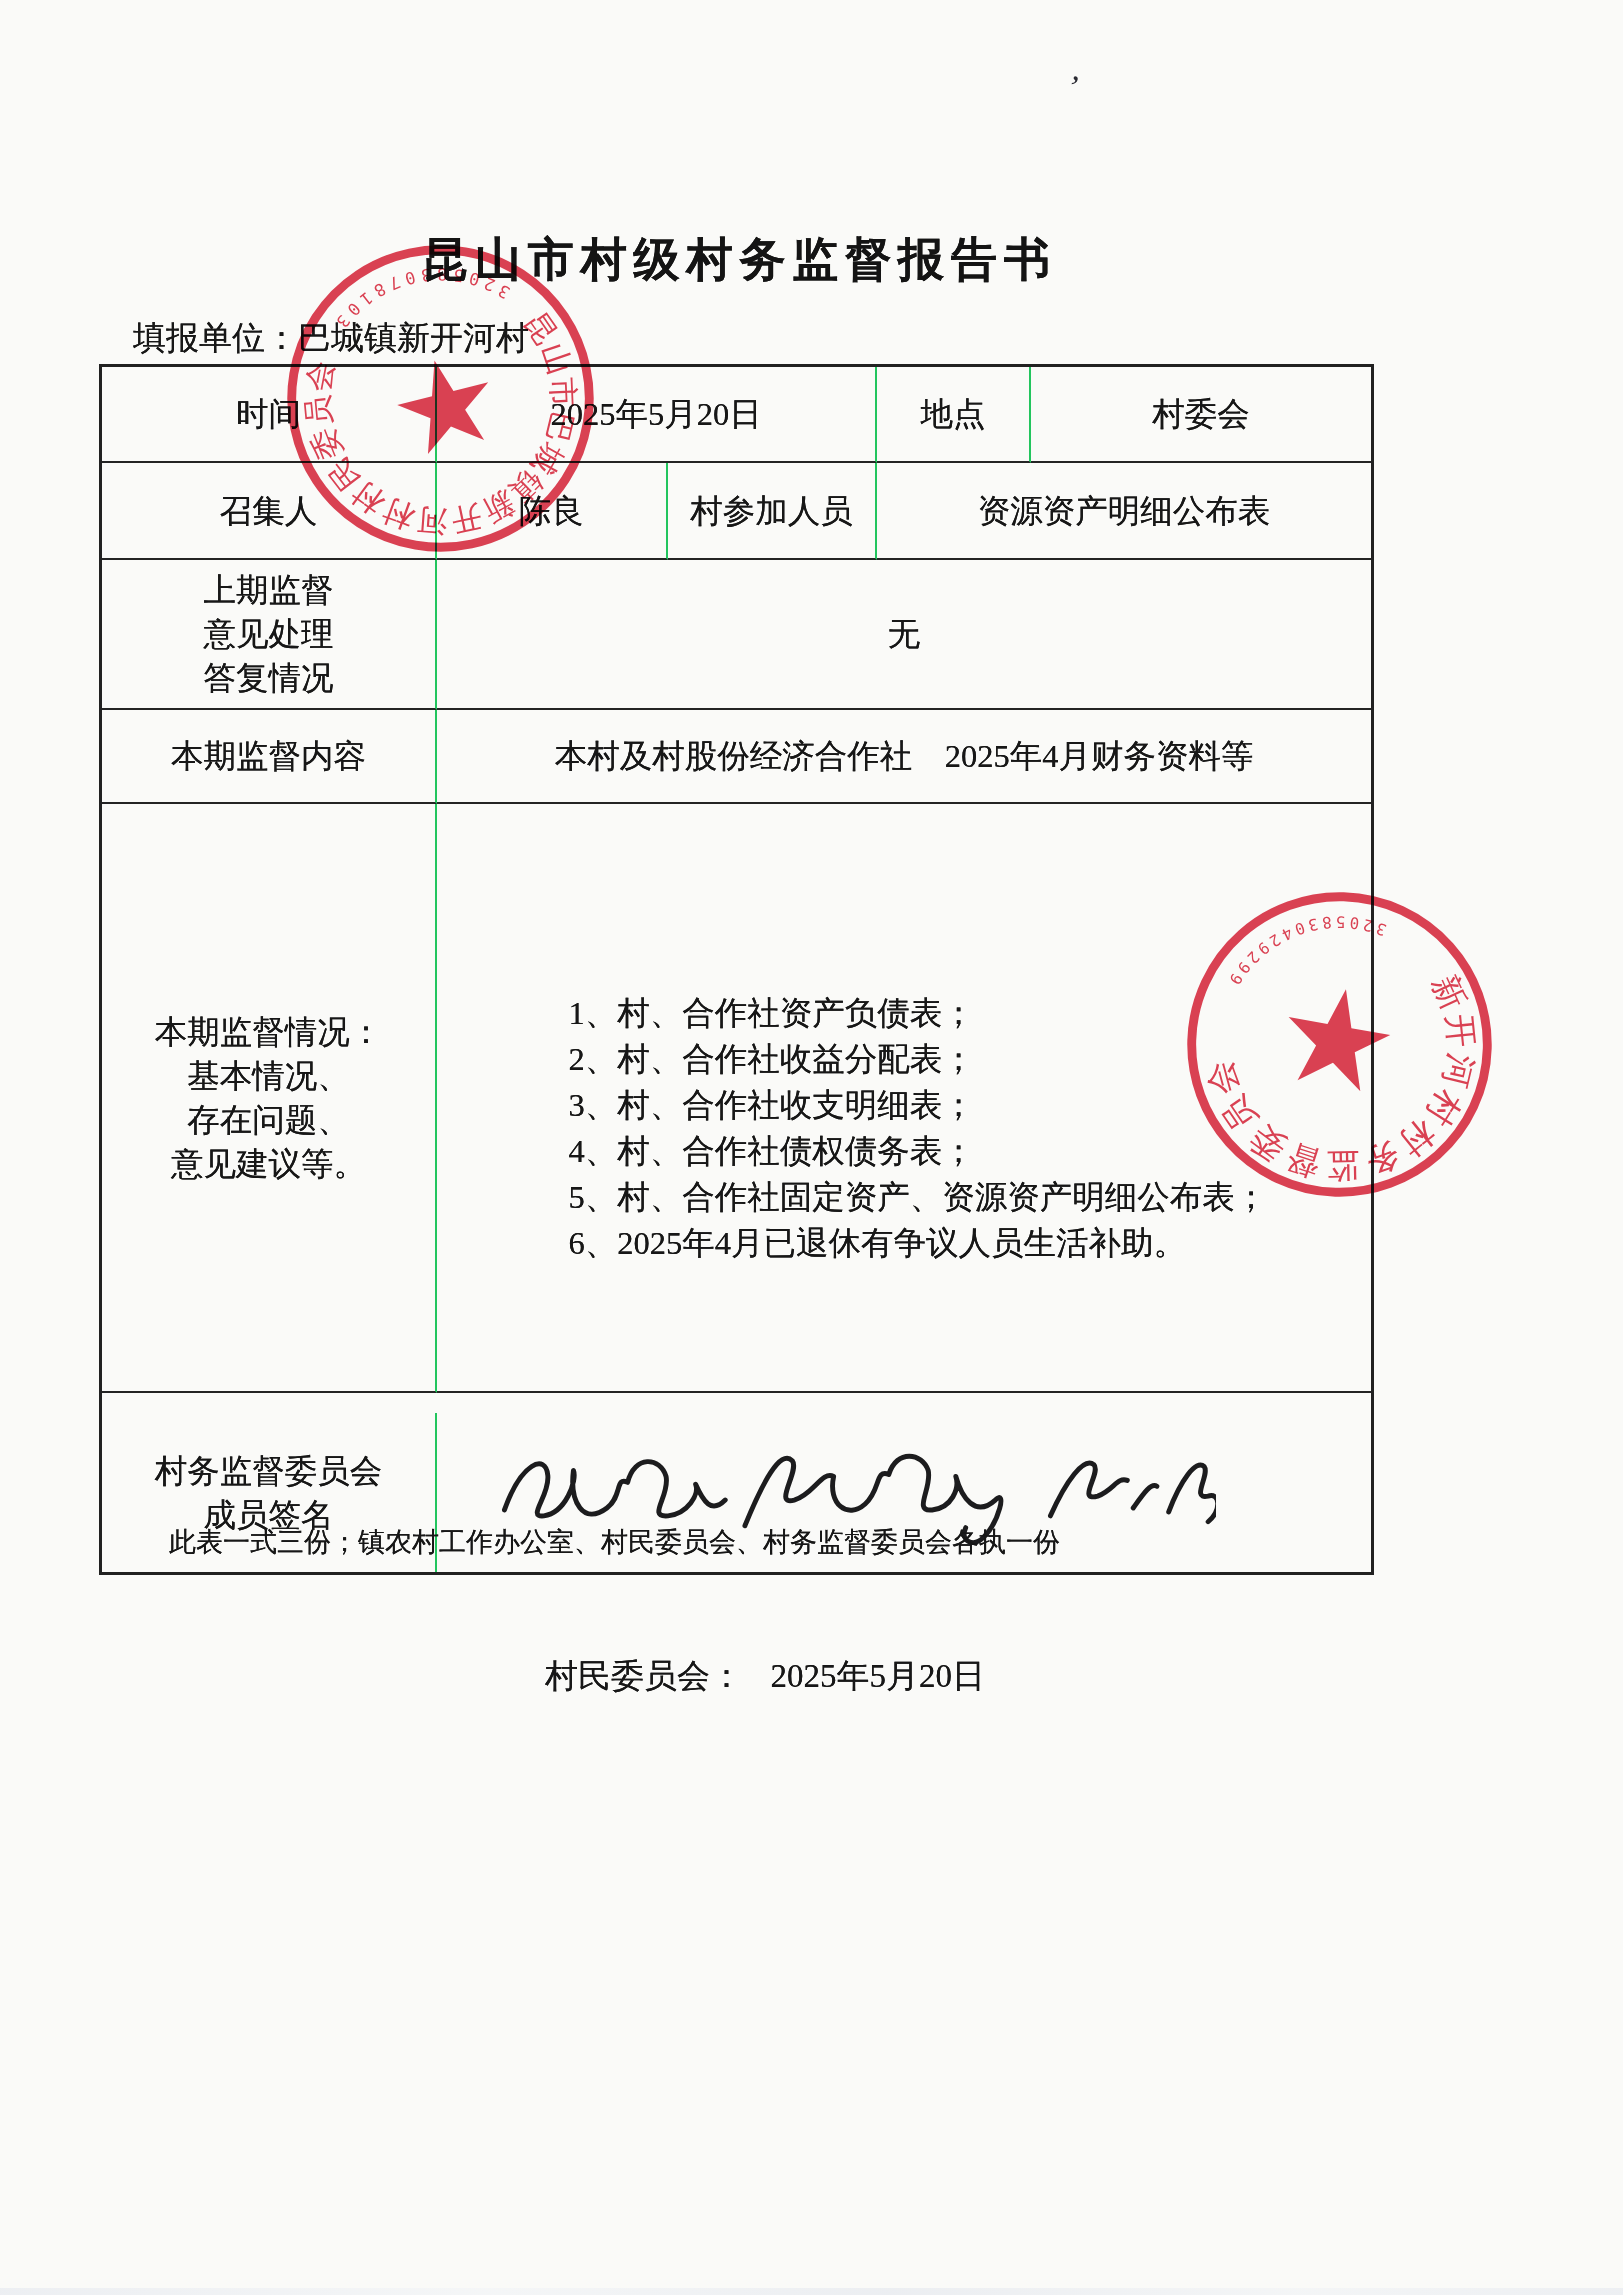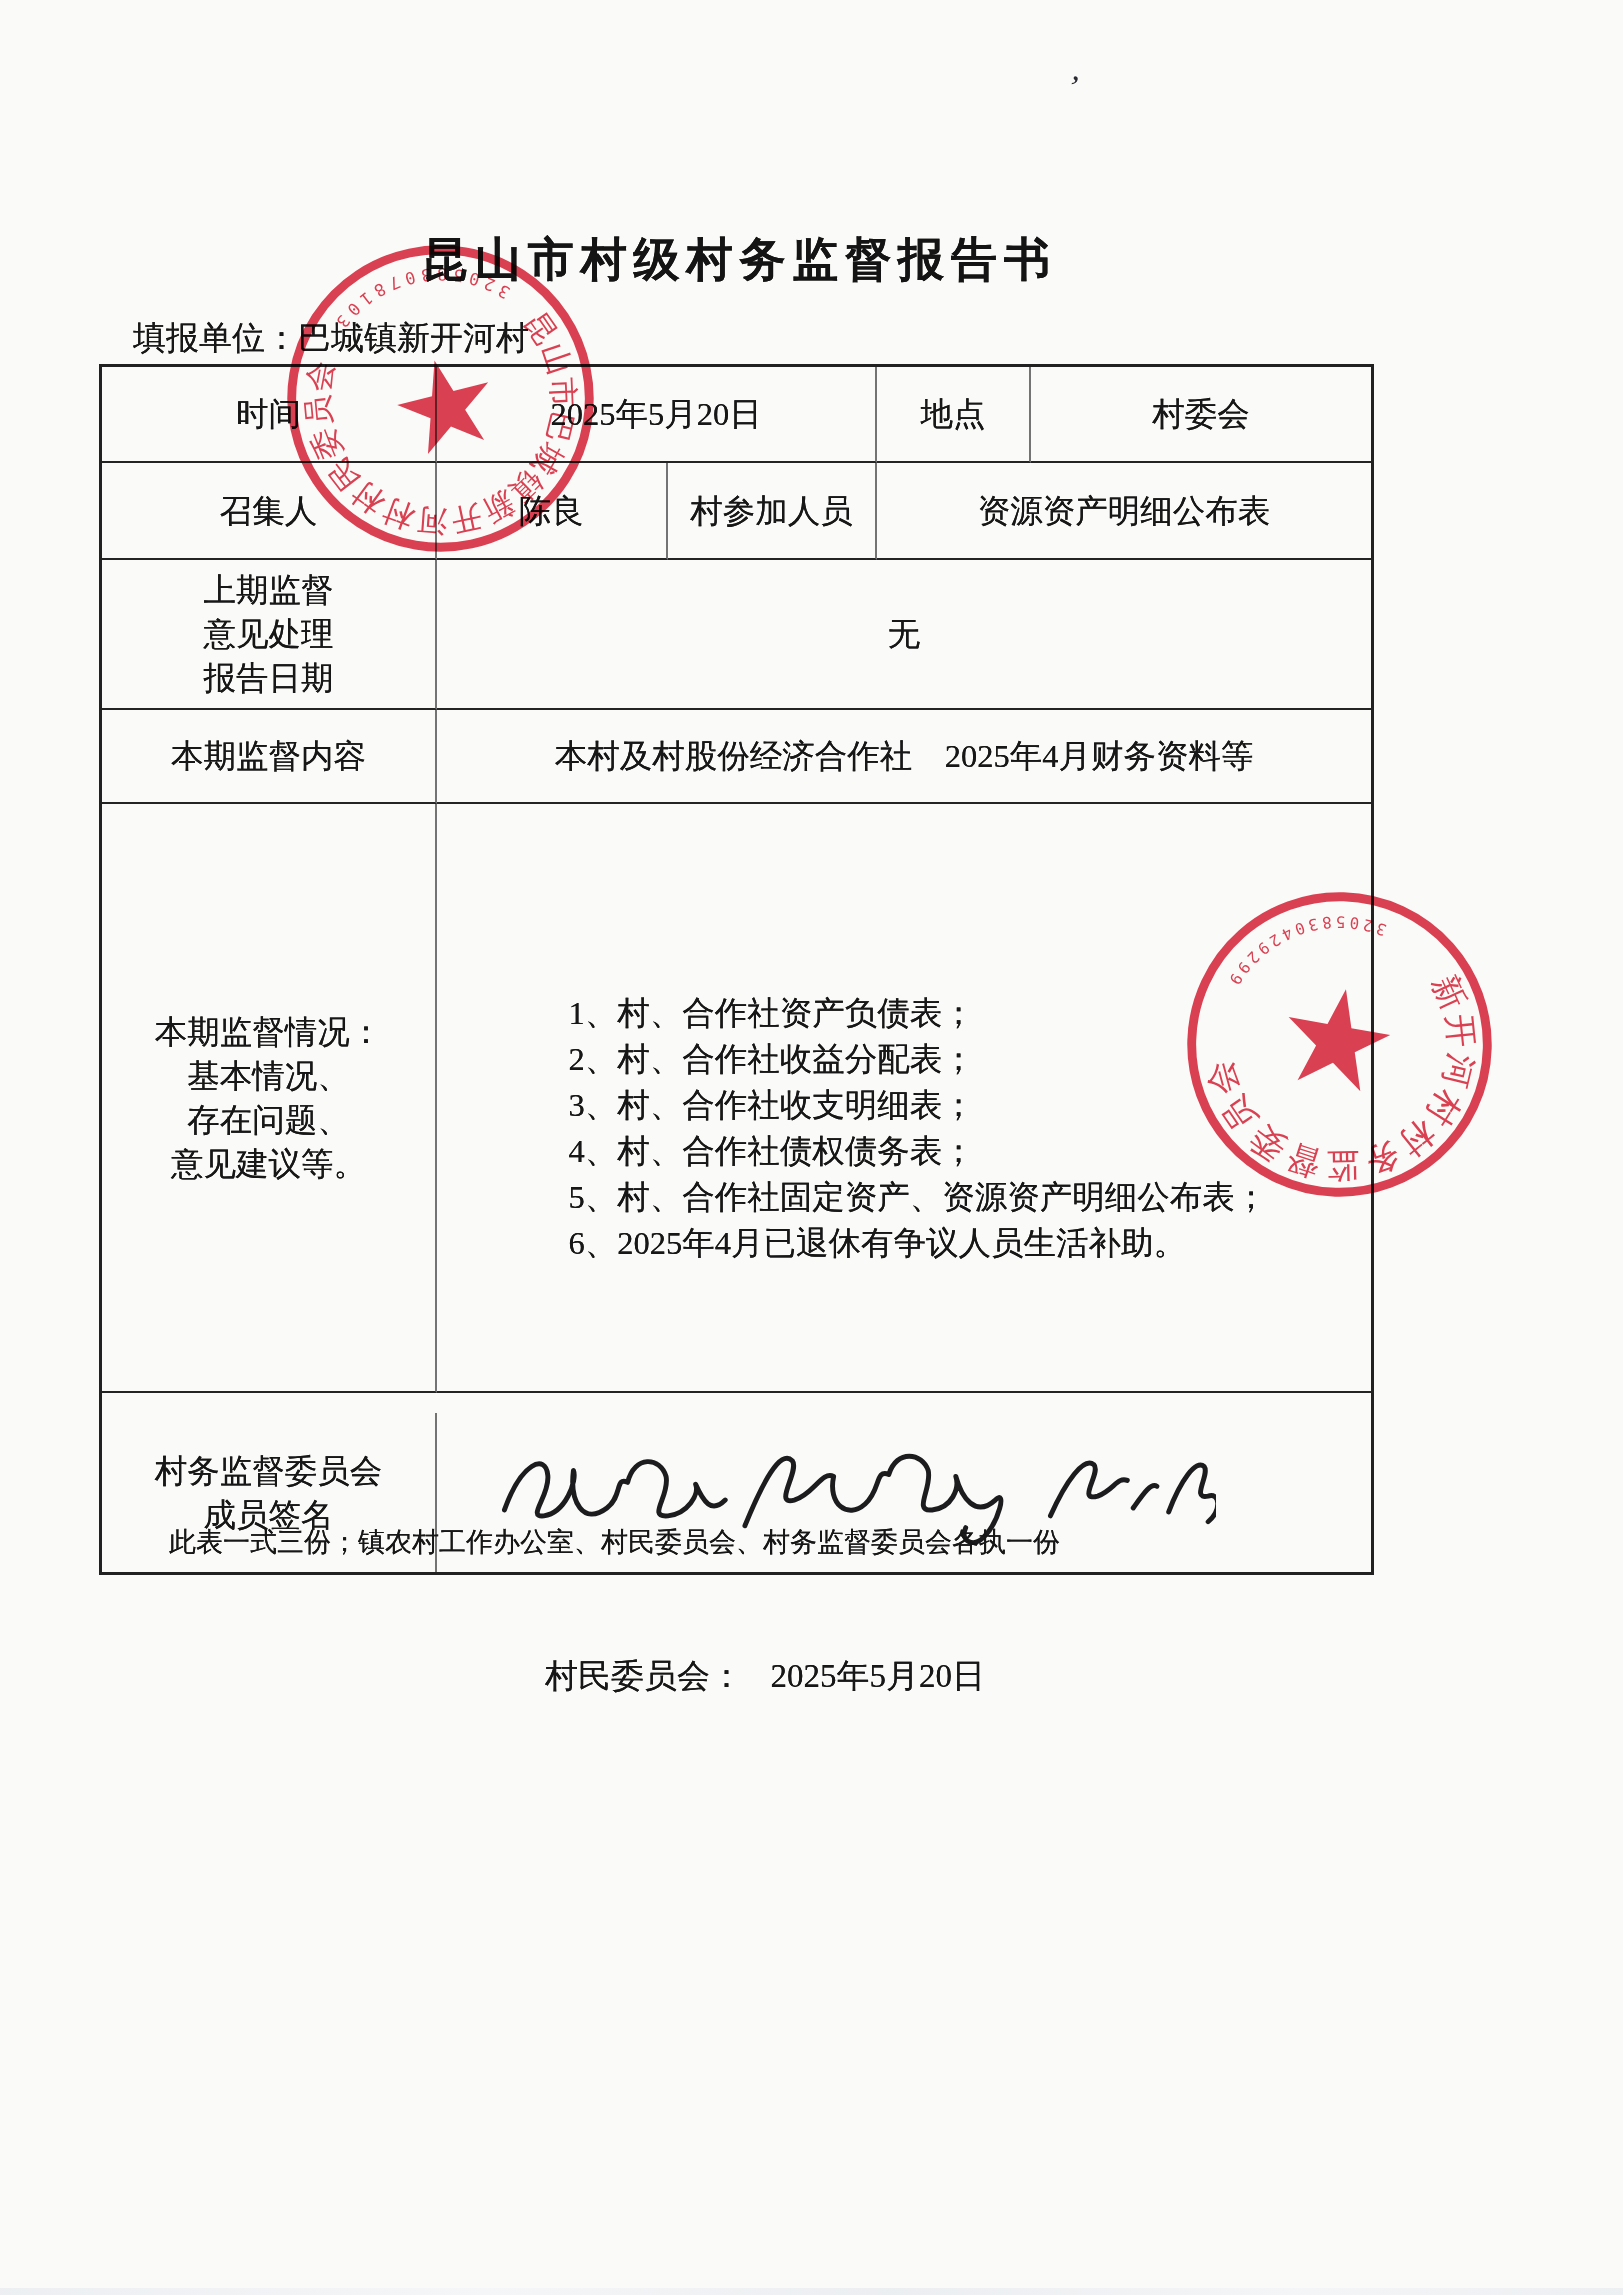--- a/index.html
+++ b/index.html
@@ -20,21 +20,21 @@
   }
   .tbl{
     left:99px;top:364px;
     display:grid;
     grid-template-columns:335px 231px 209px 154px 340px;
     grid-template-rows:96px 97px 150px 94px 589px 179px;
     border:3px solid #212121;
     background:transparent;
   }
   .cell{
-    border-right:2px solid #737373;border-bottom:2px solid #242424;
+    border-right:2px solid #22c55e;border-bottom:2px solid #242424;
     display:flex;align-items:center;justify-content:center;
     text-align:center;font-size:32.5px;line-height:44px;
     text-shadow:0 0 0.4px #171717;
   }
   .cell.no-r{border-right:none;}
   .cell.no-b{border-bottom:none;margin-top:20px;}
   .sp2{grid-column:span 2;}
   .sp4{grid-column:span 4;}
   .content-list{
     text-align:left;line-height:46px;margin-top:61px;
@@ -81,21 +81,21 @@
 
   <div class="cell">召集人</div>
   <div class="cell">陈良</div>
   <div class="cell">村参加人员</div>
   <div class="cell sp2 no-r">资源资产明细公布表</div>
 
   <div class="cell">
     <div>
       <div>上期监督</div>
       <div>意见处理</div>
-      <div>报告日期</div>
+      <div>答复情况</div>
     </div>
   </div>
   <div class="cell sp4 no-r">无</div>
 
   <div class="cell">本期监督内容</div>
   <div class="cell sp4 no-r">本村及村股份经济合作社　2025年4月财务资料等</div>
 
   <div class="cell">
     <div>
       <div>本期监督情况：</div>

